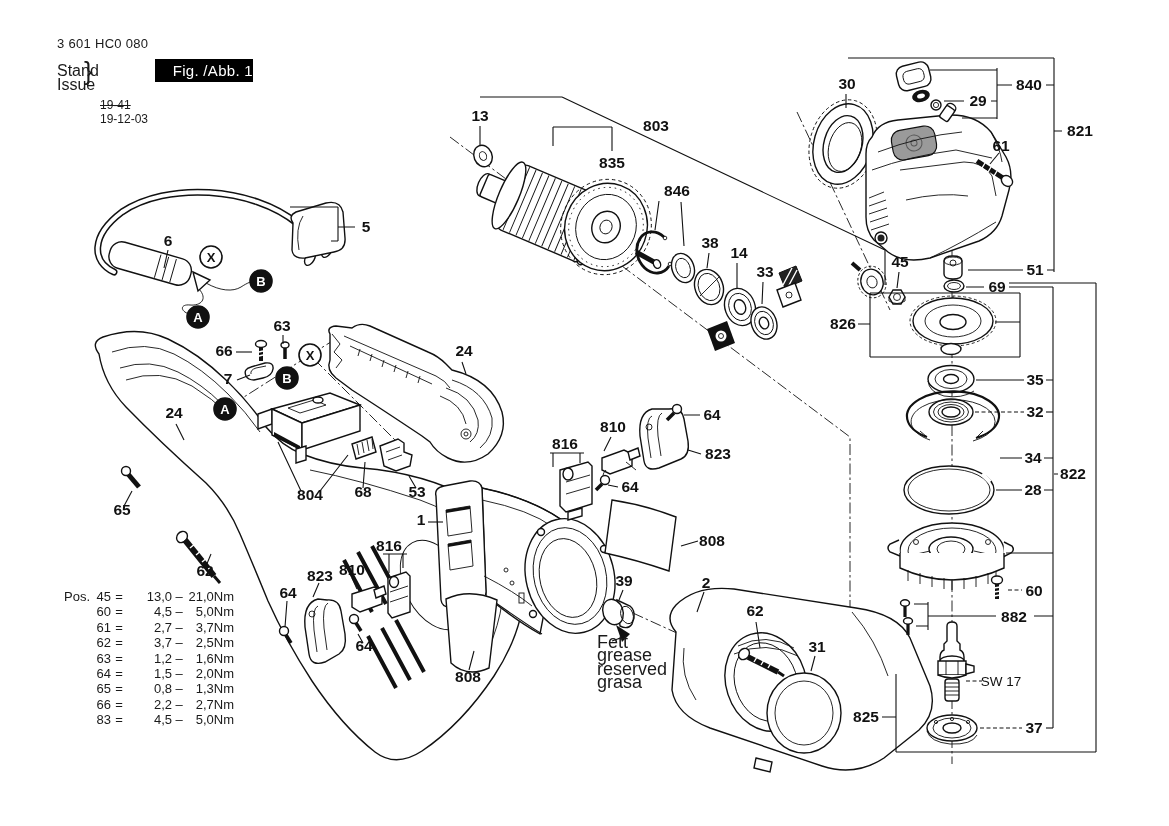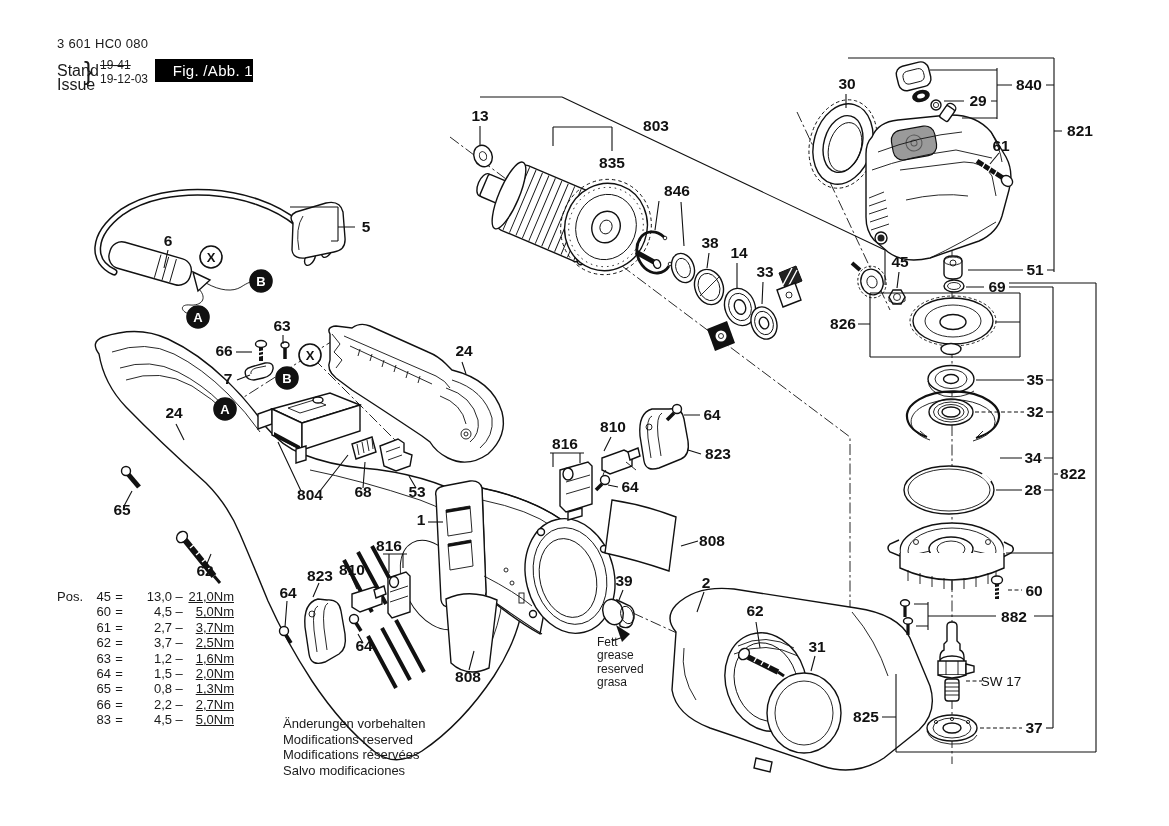--- a/index.html
+++ b/index.html
@@ -15,30 +15,30 @@
   .ax{fill:none;stroke:#111;stroke-width:.9;stroke-dasharray:11 3 2.5 3;}
   .w{stroke:#fff;stroke-width:1.4;fill:none;}
   .lbl{font-family:"Liberation Sans",sans-serif;font-weight:bold;font-size:15.5px;fill:#111;}
   .lbl-sm{font-weight:normal;font-size:13.5px;}
   .mk{font-family:"Liberation Sans",sans-serif;font-weight:bold;font-size:13px;}
   
   .hdr{position:absolute;left:57px;top:36px;font-size:13px;letter-spacing:.3px;}
   .si{position:absolute;left:57px;top:64px;font-size:16px;line-height:13.5px;}
   .brace{position:absolute;left:84px;top:56px;font-size:26px;font-weight:400;}
   .dates{position:absolute;left:100px;top:59px;font-size:12px;line-height:13.5px;}
-  .strike{text-decoration:line-through;}
+  .strike{text-decoration:line-through;margin-top:40px;}
   .figbox{position:absolute;left:155px;top:59px;width:98px;height:23px;background:#000;color:#fff;
           font-weight:normal;font-size:15px;line-height:23px;padding-left:7px;box-sizing:border-box;letter-spacing:.3px;text-align:right;}
   .torque{position:absolute;left:57px;top:589px;font-size:13px;line-height:15.4px;}
   .trow{display:flex;}
   .trow span{display:inline-block;white-space:pre;}
-  .c-pre{width:33px;}.c-pos{width:21px;text-align:right;}.c-eq{width:16px;text-align:center;}
-  .c-min{width:29px;text-align:right;margin-left:16px;}.c-da{width:14px;text-align:center;}.c-max{width:48px;text-align:right;text-decoration:underline;}
+  .c-pre{width:33px;text-align:right;}.c-pos{width:21px;text-align:right;}.c-eq{width:16px;text-align:center;}
+  .c-min{width:29px;text-align:right;margin-left:16px;}.c-da{width:14px;text-align:center;}.c-max{width:48px;text-align:right;}
   .notes{position:absolute;left:283px;top:716px;font-size:13px;line-height:15.6px;}
-  .grease{position:absolute;left:597px;top:636px;font-size:12px;line-height:13.4px;}
+  .grease{position:absolute;left:597px;top:636px;font-size:18px;line-height:13.4px;}
 </style>
 </head>
 <body>
 
 <div class="stage">
 
   <svg width="1169" height="826" viewBox="0 0 1169 826">
 
     <g>
       <path class="ax" d="M450,137 L850,437 L850,622"></path>
@@ -567,26 +567,20 @@
           <span class="c-pre"></span>
           <span class="c-pos">83</span>
           <span class="c-eq">=</span>
           <span class="c-min">4,5</span>
           <span class="c-da">–</span>
           <span class="c-max">5,0Nm</span>
         </div>
       </div>
   </div>
 
-  <div class="notes" id="notes">
-      <div>Änderungen vorbehalten</div>
-      <div>Modifications reserved</div>
-      <div>Modifications réservées</div>
-      <div>Salvo modificaciones</div>
-    </div>
 
   <div class="grease" id="grease">
       <div>Fett</div>
       <div>grease</div>
       <div>reserved</div>
       <div>grasa</div>
     </div>
 
 </div>
 

